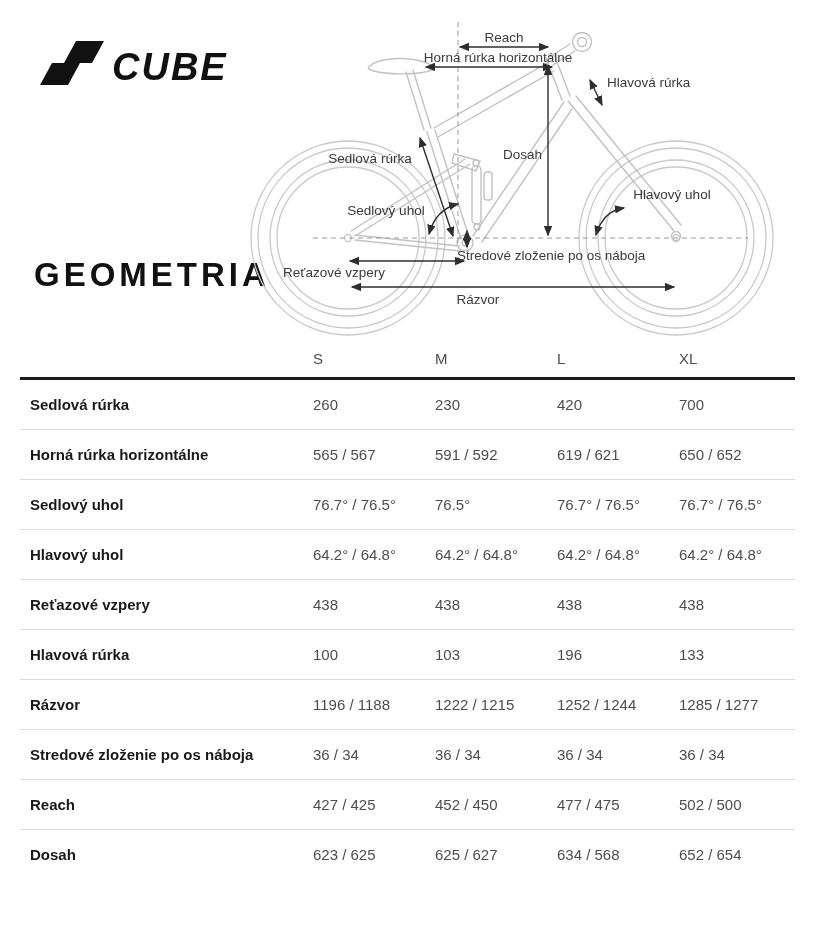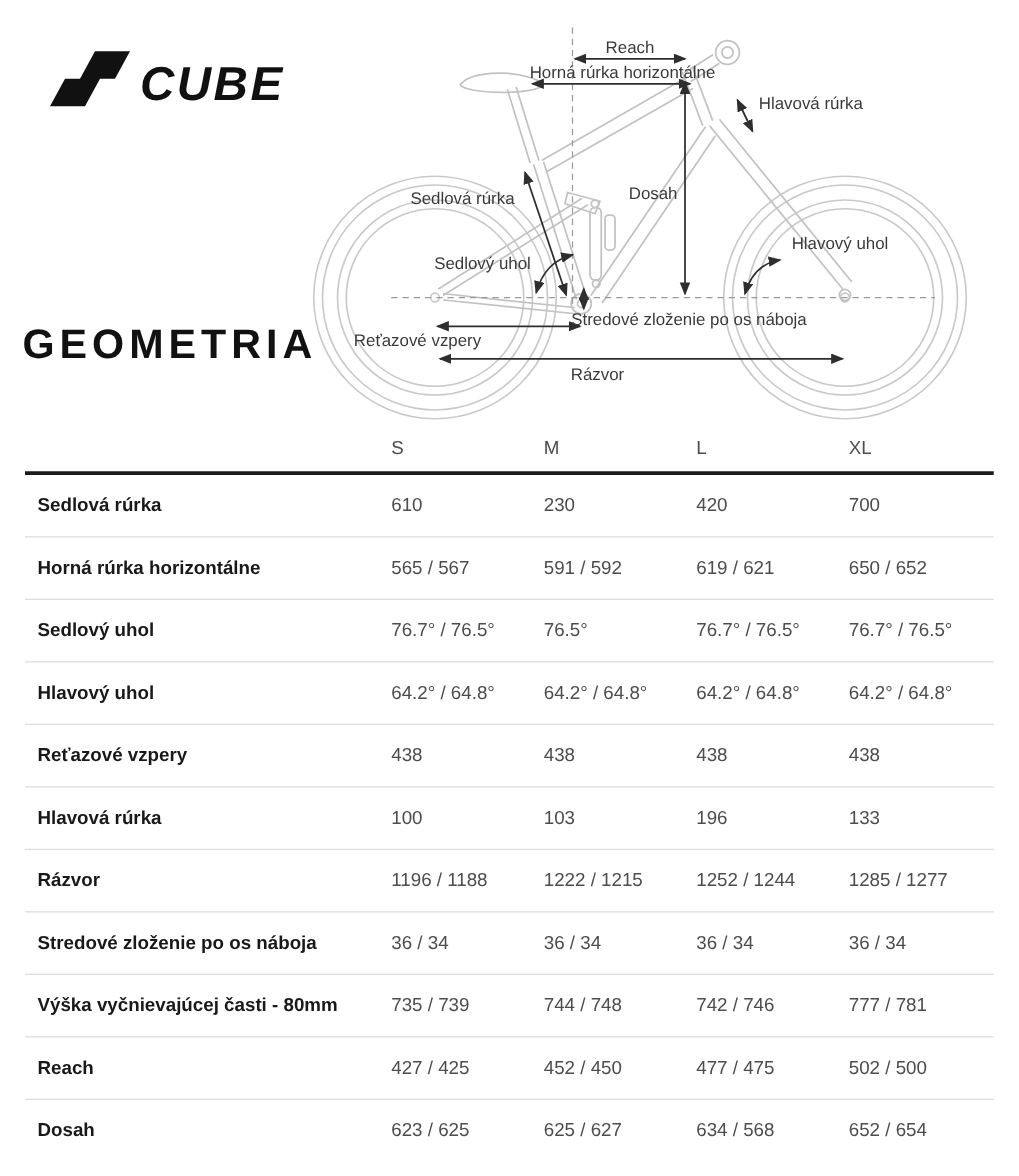--- a/index.html
+++ b/index.html
@@ -5,21 +5,21 @@
   html,body{margin:0;padding:0;background:#fff;}
   body{
     width:815px;height:941px;position:relative;overflow:hidden;
     font-family:"Liberation Sans","DejaVu Sans",sans-serif;
     color:#1f1f1f;
   }
   
   .logo{position:absolute;left:38px;top:38px;width:190px;height:58px;}
   
   .heading{
-    position:absolute;left:18px;top:256px;
+    position:absolute;left:34px;top:256px;
     font-size:33px;font-weight:800;letter-spacing:4px;color:#111;
   }
   
   .diagram{position:absolute;left:228px;top:6px;width:585px;height:338px;}
   .diagram text{font-family:"Liberation Sans","DejaVu Sans",sans-serif;font-size:13.5px;fill:#3a3a3a;}
   
   .geo-table{position:absolute;left:20px;top:339px;width:775px;}
   .g-row{
     display:grid;grid-template-columns:293px 122px 122px 122px 116px;
     align-items:center;
@@ -155,21 +155,21 @@
   <div class="g-row g-head">
     <div class="cell label"></div>
     <div class="cell">S</div>
     <div class="cell">M</div>
     <div class="cell">L</div>
     <div class="cell">XL</div>
   </div>
   <div>
   <div class="g-row g-data">
     <div class="cell label">Sedlová rúrka</div>
-    <div class="cell value">610</div>
+    <div class="cell value">260</div>
     <div class="cell value">230</div>
     <div class="cell value">420</div>
     <div class="cell value">700</div>
   </div>
 
   <div class="g-row g-data">
     <div class="cell label">Horná rúrka horizontálne</div>
     <div class="cell value">565 / 567</div>
     <div class="cell value">591 / 592</div>
     <div class="cell value">619 / 621</div>
@@ -217,27 +217,20 @@
   </div>
 
   <div class="g-row g-data">
     <div class="cell label">Stredové zloženie po os náboja</div>
     <div class="cell value">36 / 34</div>
     <div class="cell value">36 / 34</div>
     <div class="cell value">36 / 34</div>
     <div class="cell value">36 / 34</div>
   </div>
 
-  <div class="g-row g-data">
-    <div class="cell label">Výška vyčnievajúcej časti - 80mm</div>
-    <div class="cell value">735 / 739</div>
-    <div class="cell value">744 / 748</div>
-    <div class="cell value">742 / 746</div>
-    <div class="cell value">777 / 781</div>
-  </div>
 
   <div class="g-row g-data">
     <div class="cell label">Reach</div>
     <div class="cell value">427 / 425</div>
     <div class="cell value">452 / 450</div>
     <div class="cell value">477 / 475</div>
     <div class="cell value">502 / 500</div>
   </div>
 
   <div class="g-row g-data">

